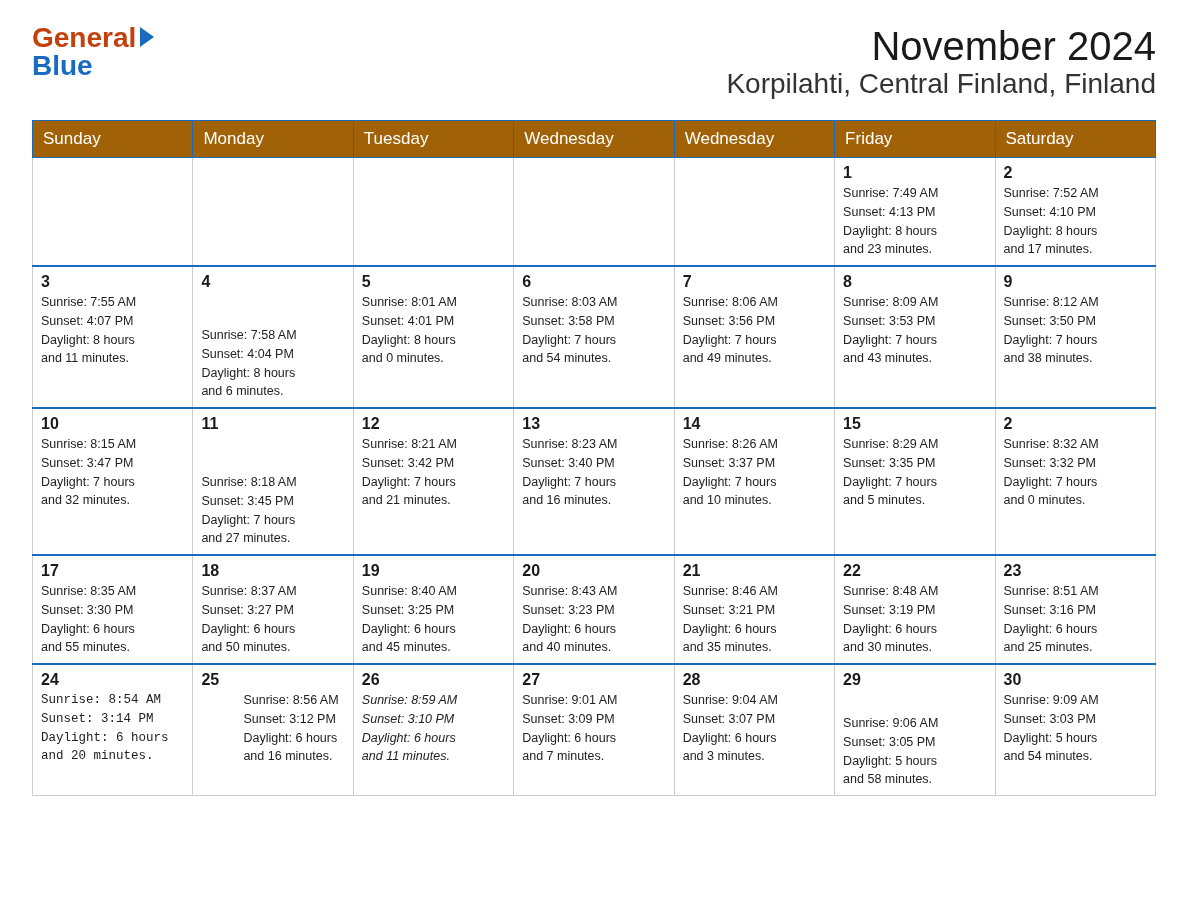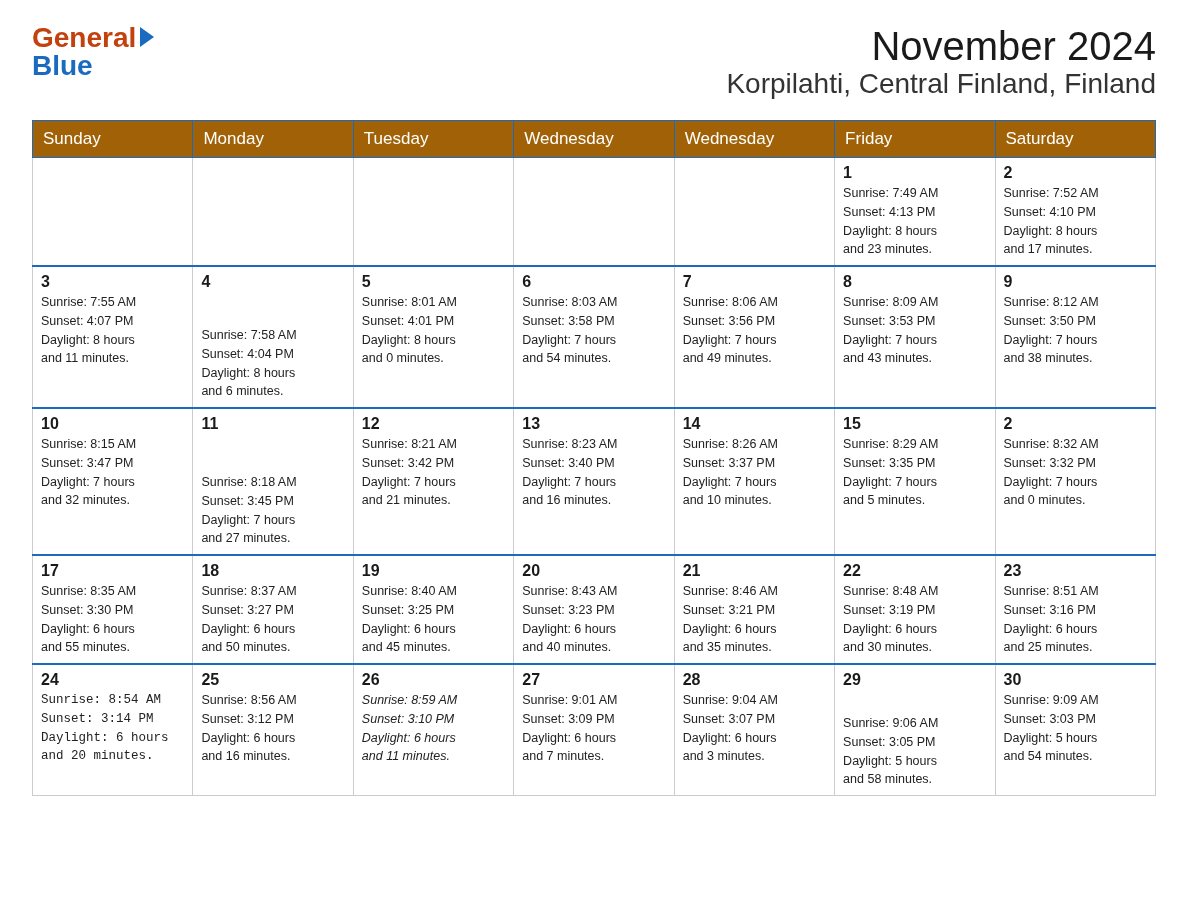--- a/index.html
+++ b/index.html
@@ -308,21 +308,21 @@
       <tr>
         <td>
           <span class="day-number">24</span>
           <div class="day-info" style="white-space: pre-line; font-family: Liberation Mono, monospace;">Sunrise: 8:54 AM
 Sunset: 3:14 PM
 Daylight: 6 hours
 and 20 minutes.</div>
         </td>
         <td>
           <span class="day-number">25</span>
-          <div class="day-info" style="white-space: pre-line;">Sunrise: 8:56 AM
+          <div class="day-info" style="white-space: pre-line; margin-left: 42px;">Sunrise: 8:56 AM
 Sunset: 3:12 PM
 Daylight: 6 hours
 and 16 minutes.</div>
         </td>
         <td>
           <span class="day-number">26</span>
           <div class="day-info" style="white-space: pre-line; font-style: italic;">Sunrise: 8:59 AM
 Sunset: 3:10 PM
 Daylight: 6 hours
 and 11 minutes.</div>

